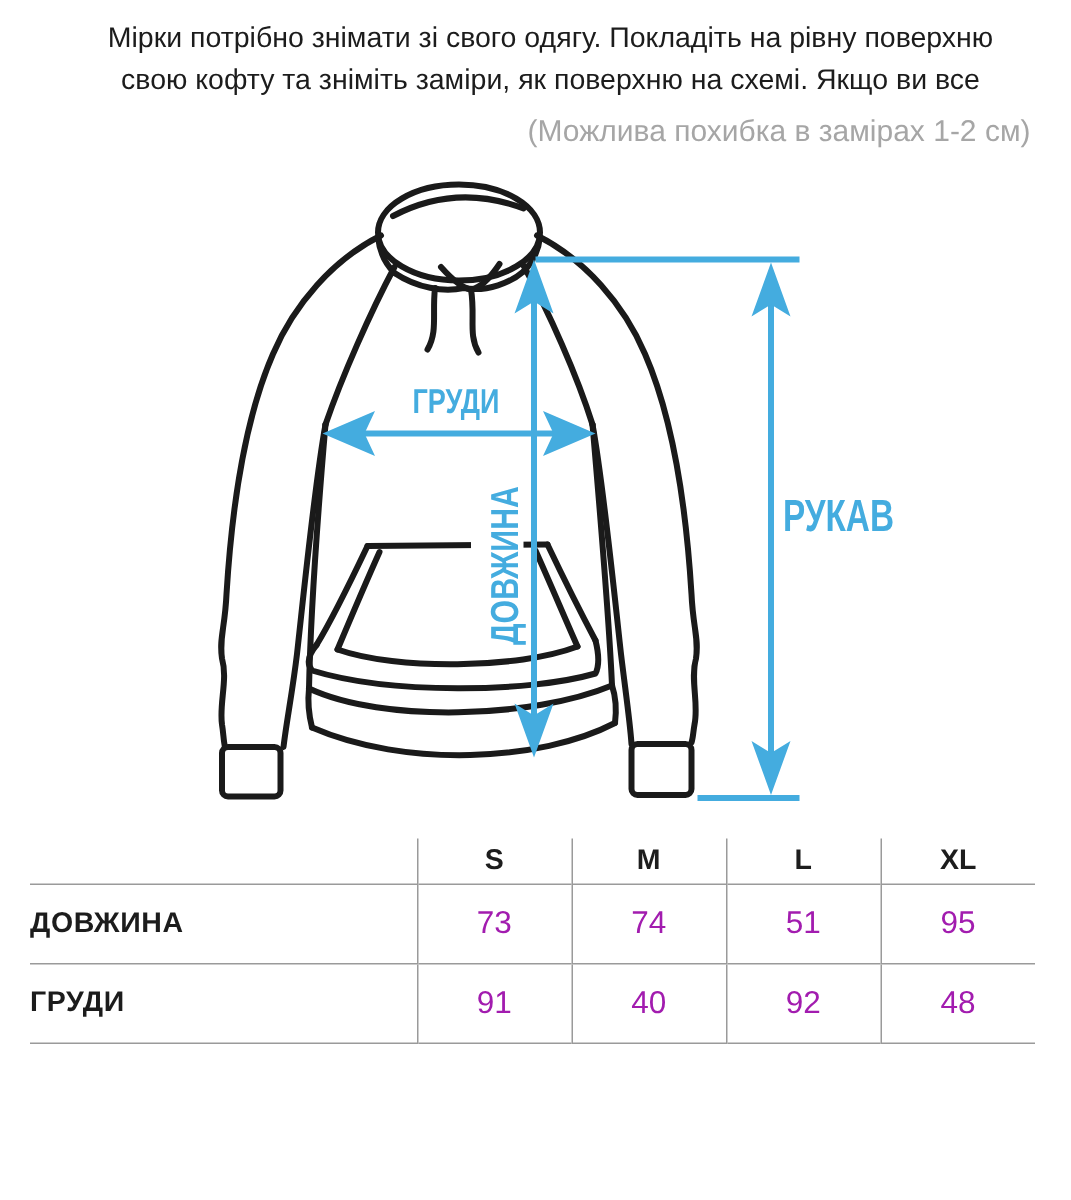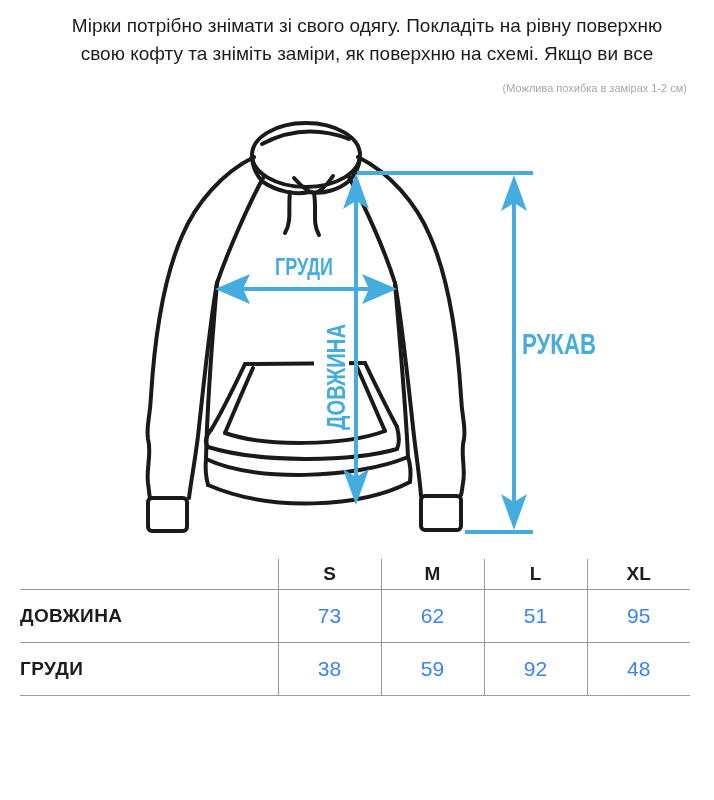--- a/index.html
+++ b/index.html
@@ -13,21 +13,21 @@
     text-align:center;
     font-size:19px;
     line-height:28px;
     color:#1c1c1c;
   }
   .intro .line{white-space:nowrap;}
   .note{
     margin-top:9px;
     padding-right:27px;
     text-align:right;
-    font-size:11px;
+    font-size:20px;
     line-height:22px;
     color:#a6a6a6;
   }
   svg.diagram{display:block;width:714px;height:460px;}
   .hood-stroke{stroke:#1a1a1a;stroke-width:4;fill:none;stroke-linecap:round;stroke-linejoin:round;}
   .blue-stroke{stroke:#44acdf;stroke-width:4;fill:none;stroke-linecap:butt;}
   .blue-fill{fill:#44acdf;stroke:none;}
   .blue-text{fill:#44acdf;font-family:"Liberation Sans","DejaVu Sans",sans-serif;font-weight:bold;}
   .size-table{
     margin:0 24px 0 20px;
@@ -41,21 +41,21 @@
   .size-table thead th{
     height:30px;font-size:19px;font-weight:bold;text-align:center;color:#1d1d1d;
   }
   .size-table thead tr{border-bottom:1px solid #9a9a9a;}
   .size-table tbody tr{border-bottom:1px solid #9a9a9a;}
   .size-table tbody td{height:52px;}
   .size-table th.v,.size-table td.v{border-left:1px solid #9a9a9a;}
   .size-table td.row-label{
     text-align:left;font-size:19px;font-weight:bold;letter-spacing:.4px;color:#1c1c1c;
   }
-  .size-table td.num{text-align:center;font-size:21px;font-weight:normal;color:#3b82f6;}
+  .size-table td.num{text-align:center;font-size:21px;font-weight:normal;color:#a21caf;}
 </style>
 </head>
 <body>
 
 <div class="intro">
   <div class="line">Мірки потрібно знімати зі свого одягу. Покладіть на рівну поверхню</div>
   <div class="line">свою кофту та зніміть заміри, як поверхню на схемі. Якщо ви все</div>
 </div>
 
 <div class="note">(Можлива похибка в замірах 1-2 см)</div>
@@ -150,25 +150,25 @@
       <th class="v">S</th>
       <th class="v">M</th>
       <th class="v">L</th>
       <th class="v">XL</th>
     </tr>
   </thead>
   <tbody>
     <tr>
       <td class="row-label">ДОВЖИНА</td>
       <td class="v num">73</td>
-      <td class="v num">62</td>
+      <td class="v num">74</td>
       <td class="v num">51</td>
       <td class="v num">95</td>
     </tr>
     <tr>
       <td class="row-label">ГРУДИ</td>
-      <td class="v num">38</td>
-      <td class="v num">59</td>
+      <td class="v num">91</td>
+      <td class="v num">40</td>
       <td class="v num">92</td>
       <td class="v num">48</td>
     </tr>
   </tbody>
 </table>
 
 </body></html>

